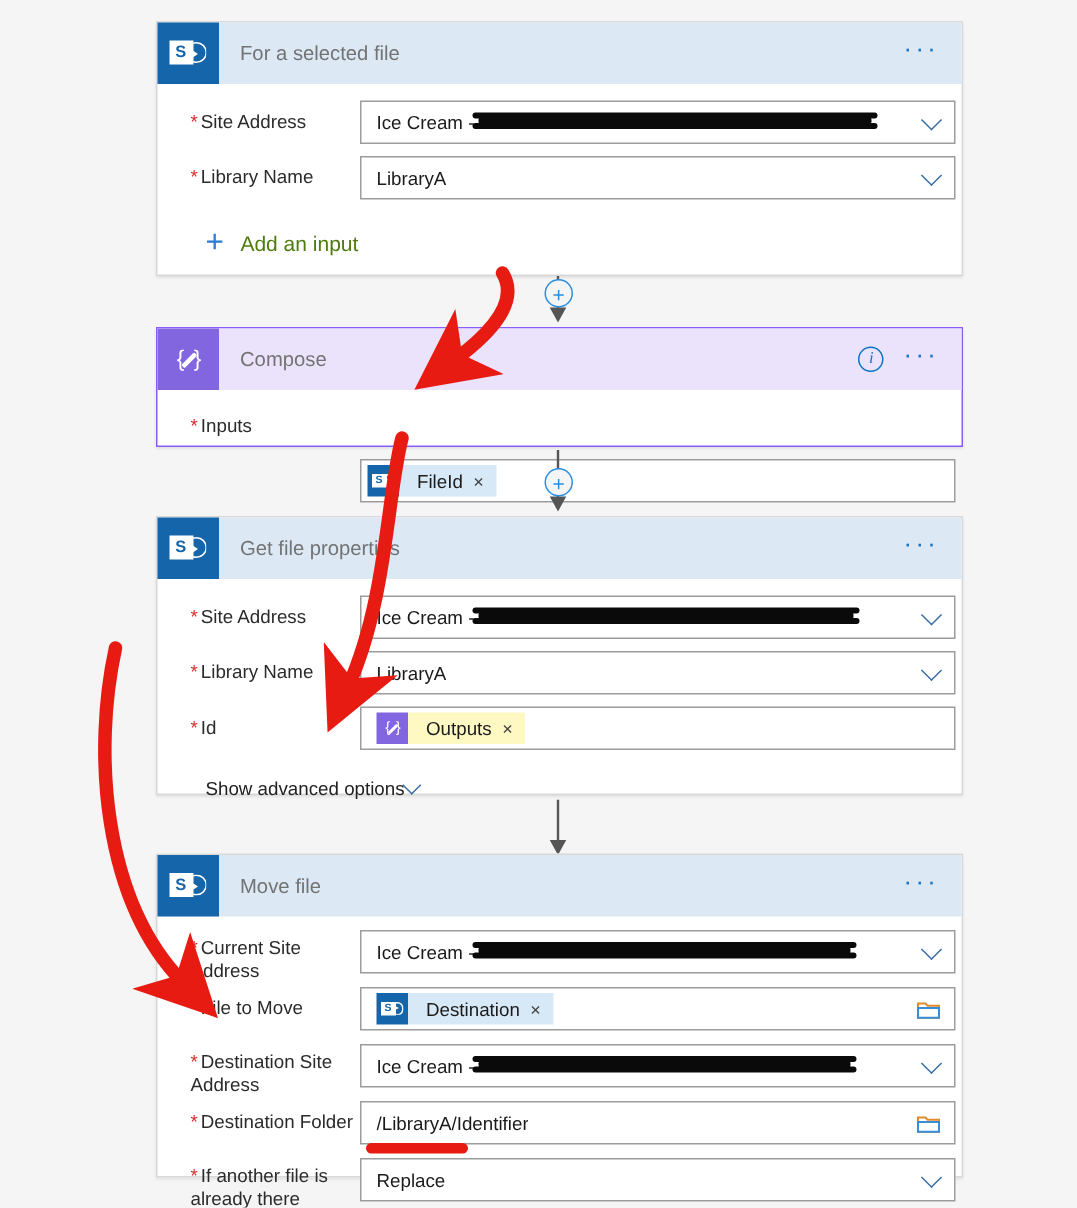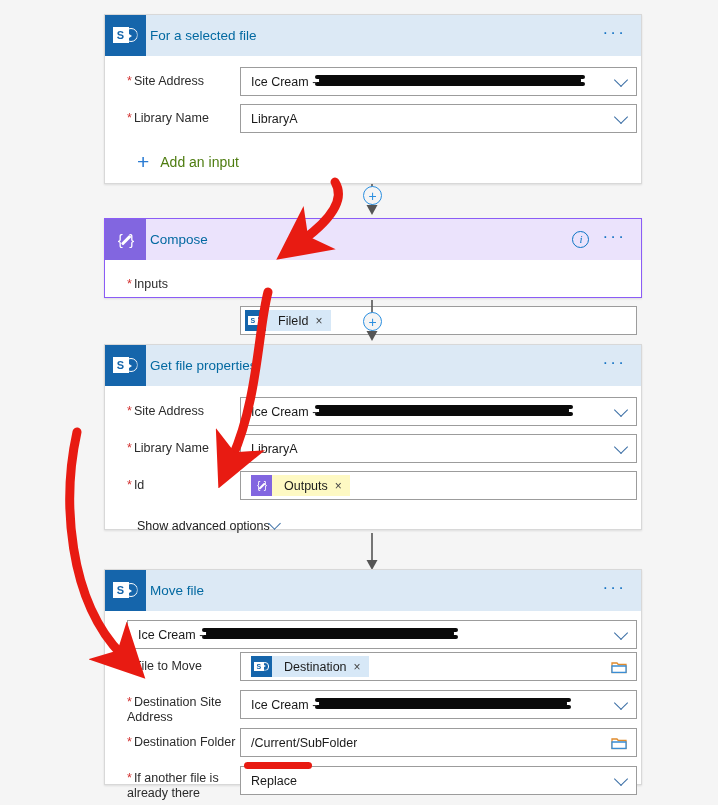--- a/index.html
+++ b/index.html
@@ -62,21 +62,21 @@
     border-bottom:4px solid transparent;
   }
 
   .cmp-glyph { color:#fff; font-size:15px; letter-spacing:-1px; position:relative; line-height:1; }
   .cmp-glyph .pen {
     position:absolute; left:50%; top:50%;
     transform: translate(-50%,-50%) rotate(45deg);
     width:2.5px; height:12px; background:#fff; border-radius:1px;
   }
 
-  .card-title { margin-left:4px; font-size:13.5px; color:#0369a1; }
+  .card-title { margin-left:14px; font-size:13.5px; color:#737373; }
 
   .head-actions { margin-left:auto; display:flex; align-items:center; gap:13px; padding-right:15px; }
   .info-ico {
     width:17px;height:17px;border:1.4px solid #0b74c4;border-radius:50%;
     color:#0b74c4;font-size:11px;display:flex;align-items:center;justify-content:center;
     font-family:"Liberation Serif", serif; font-style:italic; line-height:1;
   }
   .dots { color:#1573c4; font-size:17px; letter-spacing:2.2px; line-height:1; padding-bottom:6px; }
 
   
@@ -329,20 +329,21 @@
           </div>
       </div>
       <div class="card-title">Move file</div>
       <div class="head-actions">
         <div class="dots">···</div>
       </div>
     </div>
     <div class="card-body" style="padding-top:9px;">
 
       <div class="row" style="margin-bottom:3px;">
+        <div class="lbl" style="padding-top:5px;"><span class="req">*</span><span>Current Site Address</span></div>
         <div class="field">
           <span class="val">Ice Cream - </span>
             <span class="redact" style="width:248px;"></span>
           <span class="chev"></span>
         </div>
       </div>
 
       <div class="row" style="margin-bottom:9px;">
         <div class="lbl"><span class="req">*</span><span>File to Move</span></div>
         <div class="field" style="padding-left:10px;">
@@ -371,21 +372,21 @@
         <div class="field">
           <span class="val">Ice Cream - </span>
             <span class="redact" style="width:248px;"></span>
           <span class="chev"></span>
         </div>
       </div>
 
       <div class="row" style="margin-bottom:9px;">
         <div class="lbl"><span class="req">*</span><span>Destination Folder</span></div>
         <div class="field">
-          <span class="val">/Current/SubFolder</span>
+          <span class="val">/LibraryA/Identifier</span>
           <svg class="folder-ico" viewBox="0 0 16 13">
             <path d="M1 2.5 H6 L7.3 4 H15 V12 H1 Z" fill="none" stroke="#e08b2d" stroke-width="1.3"></path>
             <path d="M4 5.5 H15 V12 H1 V5.5 Z" fill="#ffffff" stroke="#3a8dd4" stroke-width="1.3"></path>
           </svg>
         </div>
       </div>
 
       <div class="row">
         <div class="lbl" style="padding-top:5px;"><span class="req">*</span><span>If another file is already there</span></div>
         <div class="field">

